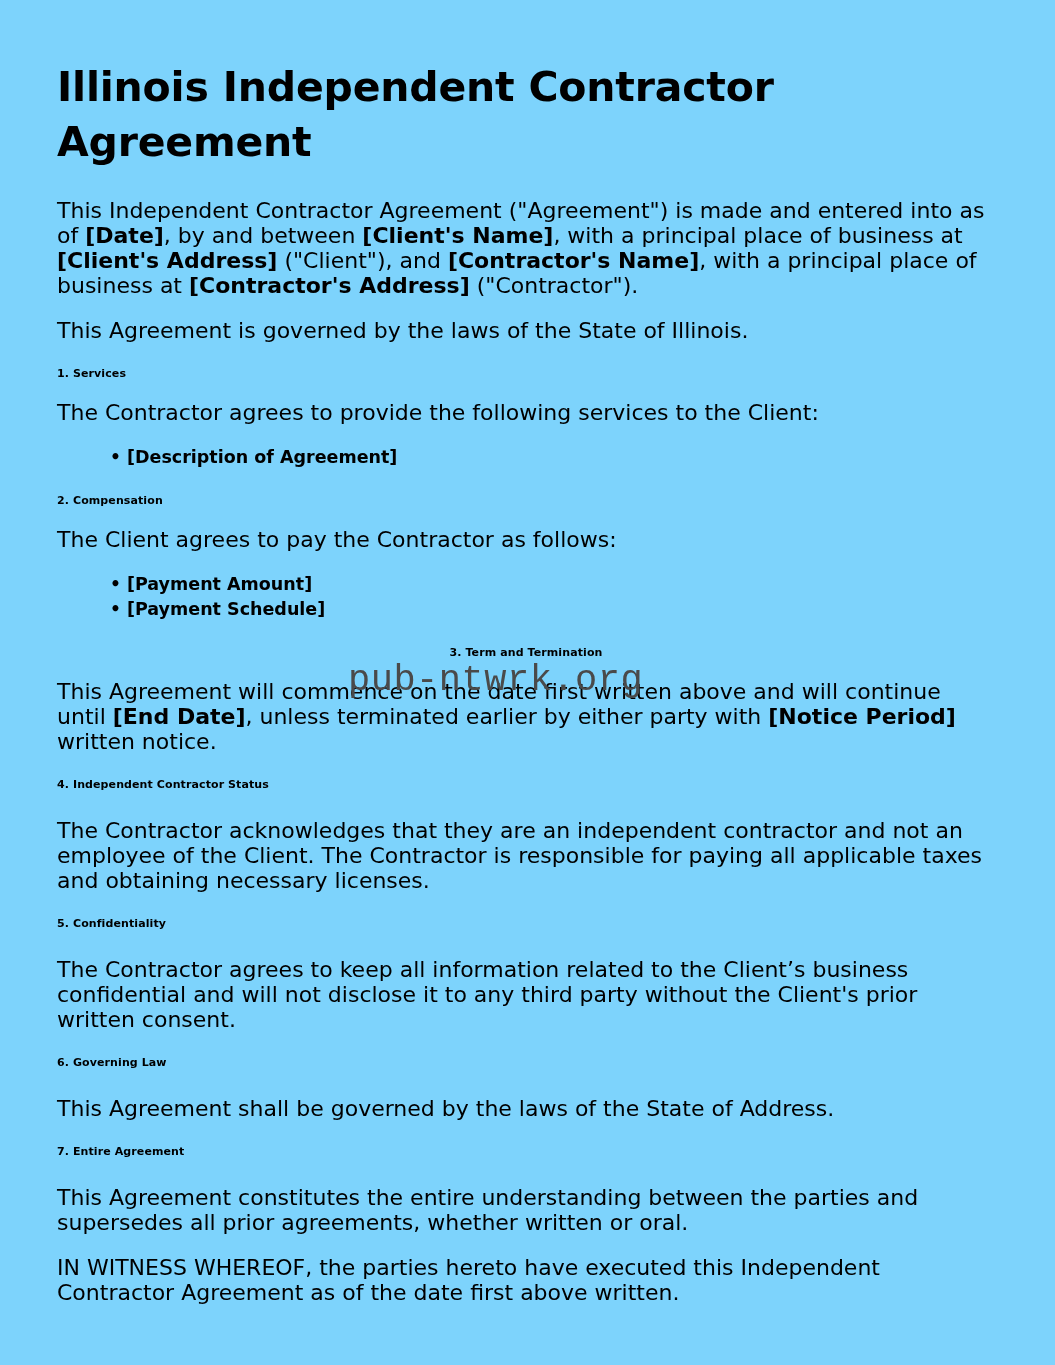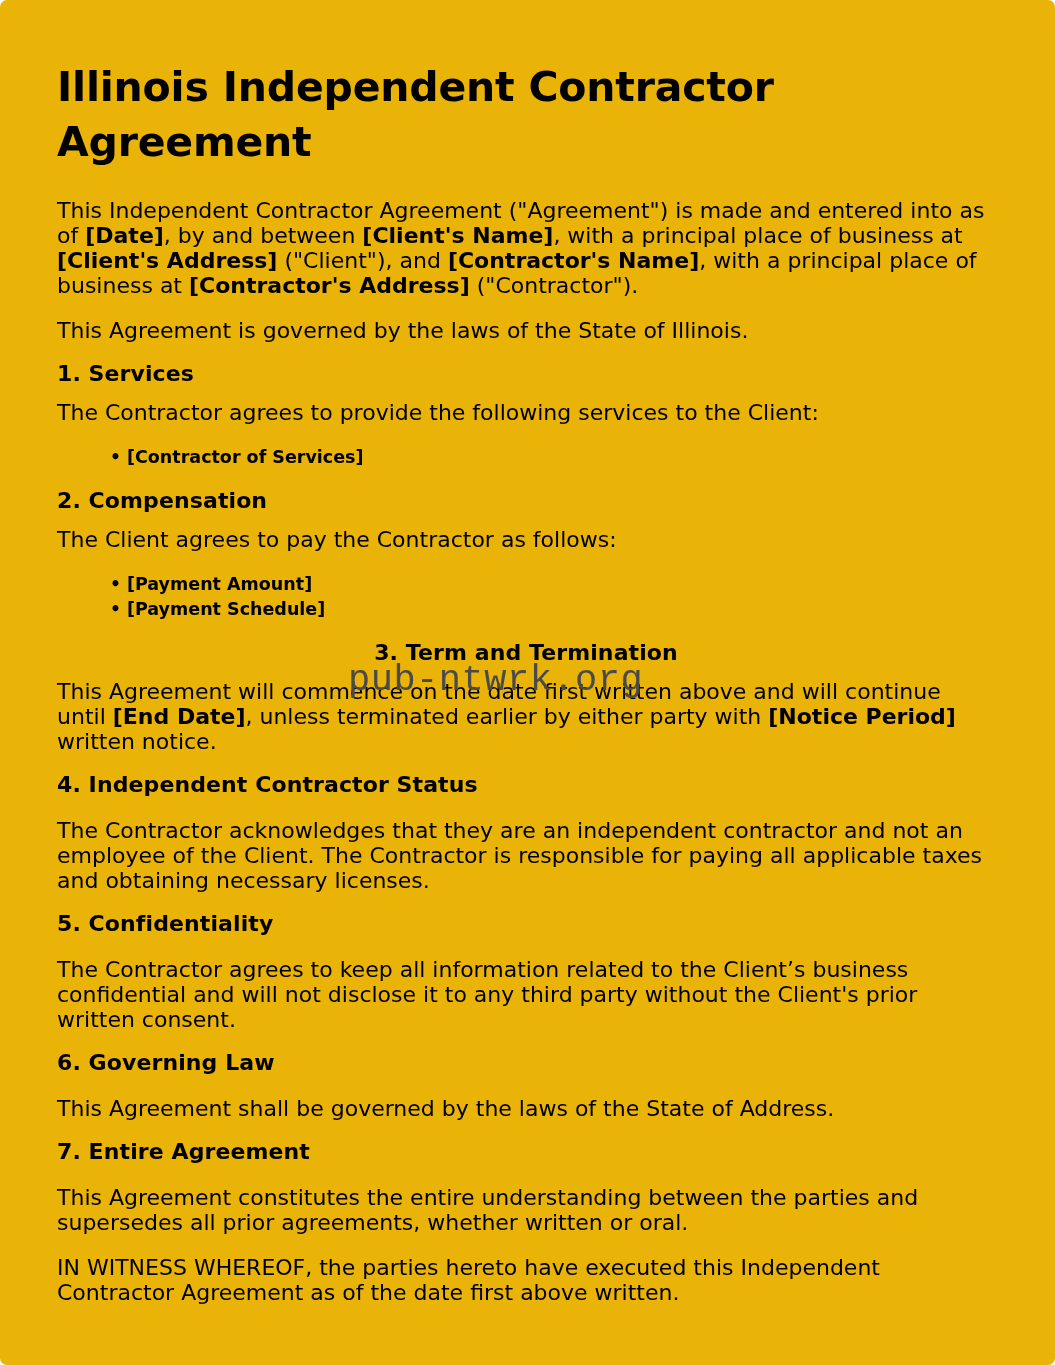--- a/index.html
+++ b/index.html
@@ -12,41 +12,40 @@
     height: 1365px;
     font-family: "DejaVu Sans", "Liberation Sans", sans-serif;
     color: #000000;
     overflow: hidden;
     position: relative;
   }
   .page {
     position: relative;
     width: 1055px;
     height: 1365px;
-    background: #eab308;
+    background: #7dd3fc;
     box-sizing: border-box;
     padding: 60px 60px 0 57px;
-    border-radius: 7px;
   }
   .doc-title {
     font-size: 41px;
     font-weight: bold;
     line-height: 55px;
     letter-spacing: -0.2px;
     margin: 0 0 28px 0;
     max-width: 760px;
   }
   p.para {
     font-size: 22px;
     line-height: 25px;
     margin: 0 0 20px 0;
     max-width: 940px;
   }
   h2.section {
-    font-size: 22px;
+    font-size: 11px;
     font-weight: bold;
     line-height: 22px;
     margin: 0 0 22px 0;
     letter-spacing: 0.1px;
   }
   h2.section.compact {
     margin-bottom: 15px;
   }
   ul.bullets {
     margin: 0 0 20px 0;
@@ -93,21 +92,21 @@
 
   <h1 class="doc-title">Illinois Independent Contractor Agreement</h1>
 
   <p class="para"><span>This Independent Contractor Agreement ("Agreement") is made and entered into as of </span><span class="bold">[Date]</span><span>, by and between </span><span class="bold">[Client's Name]</span><span>, with a principal place of business at </span><span class="bold">[Client's Address]</span><span> ("Client"), and </span><span class="bold">[Contractor's Name]</span><span>, with a principal place of business at </span><span class="bold">[Contractor's Address]</span><span> ("Contractor").</span></p>
 
   <p class="para">This Agreement is governed by the laws of the State of Illinois.</p>
 
   <h2 class="section compact">1. Services</h2>
   <p class="para">The Contractor agrees to provide the following services to the Client:</p>
   <ul class="bullets">
-    <li>[Contractor of Services]</li>
+    <li>[Description of Agreement]</li>
   </ul>
 
   <h2 class="section compact">2. Compensation</h2>
   <p class="para">The Client agrees to pay the Contractor as follows:</p>
   <ul class="bullets">
     <li>[Payment Amount]</li>
     <li>[Payment Schedule]</li>
   </ul>
 
   <div class="sec3-head-row">

